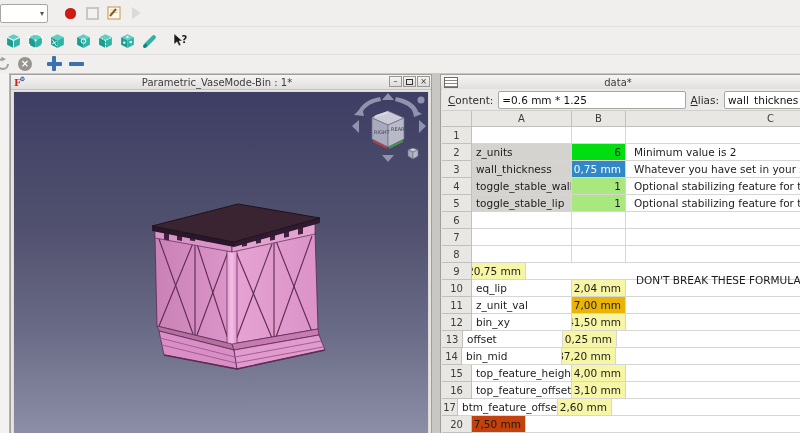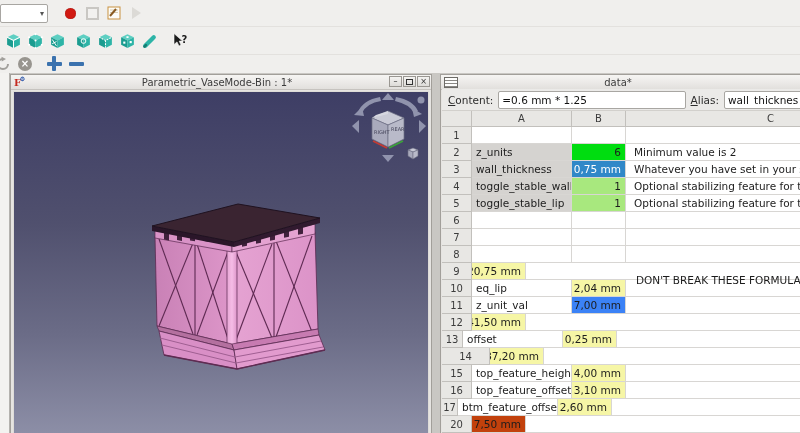--- a/index.html
+++ b/index.html
@@ -388,36 +388,38 @@
           </div>
           <div class="srow" style="top: 169px;">
             <div class="cell hcell" style="width: 30px;">10</div>
             <div class="cell cA" style="width: 100px;">eq_lip</div>
             <div class="cell cB" style="width: 54px; background: rgb(246, 246, 166);">2,04 mm</div>
             <div class="cell cC" style="width: 290px;"></div>
           </div>
           <div class="srow" style="top: 186px;">
             <div class="cell hcell" style="width: 30px;">11</div>
             <div class="cell cA" style="width: 100px;">z_unit_val</div>
-            <div class="cell cB" style="width: 54px; background: #3b82f6;">7,00 mm</div>
+            <div class="cell cB" style="width: 54px; background: #eab308;">7,00 mm</div>
             <div class="cell cC" style="width: 290px;"></div>
           </div>
           <div class="srow" style="top: 203px;">
             <div class="cell hcell" style="width: 30px;">12</div>
+            <div class="cell cA" style="width: 100px;">bin_xy</div>
             <div class="cell cB" style="width: 54px; background: rgb(246, 246, 166);">41,50 mm</div>
             <div class="cell cC" style="width: 290px;"></div>
           </div>
           <div class="srow" style="top: 220px;">
             <div class="cell hcell" style="width: 21px;">13</div>
             <div class="cell cA" style="width: 100px;">offset</div>
             <div class="cell cB" style="width: 54px; background: rgb(246, 246, 166);">0,25 mm</div>
             <div class="cell cC" style="width: 290px;"></div>
           </div>
           <div class="srow" style="top: 237px;">
-            <div class="cell hcell" style="width: 48px;">14</div>
+            <div class="cell hcell" style="width: 20px;">14</div>
+            <div class="cell cA" style="width: 100px;">bin_mid</div>
             <div class="cell cB" style="width: 54px; background: rgb(246, 246, 166);">37,20 mm</div>
             <div class="cell cC" style="width: 290px;"></div>
           </div>
           <div class="srow" style="top: 254px;">
             <div class="cell hcell" style="width: 30px;">15</div>
             <div class="cell cA" style="width: 100px;">top_feature_height</div>
             <div class="cell cB" style="width: 54px; background: rgb(246, 246, 166);">4,00 mm</div>
             <div class="cell cC" style="width: 290px;"></div>
           </div>
           <div class="srow" style="top: 271px;">

